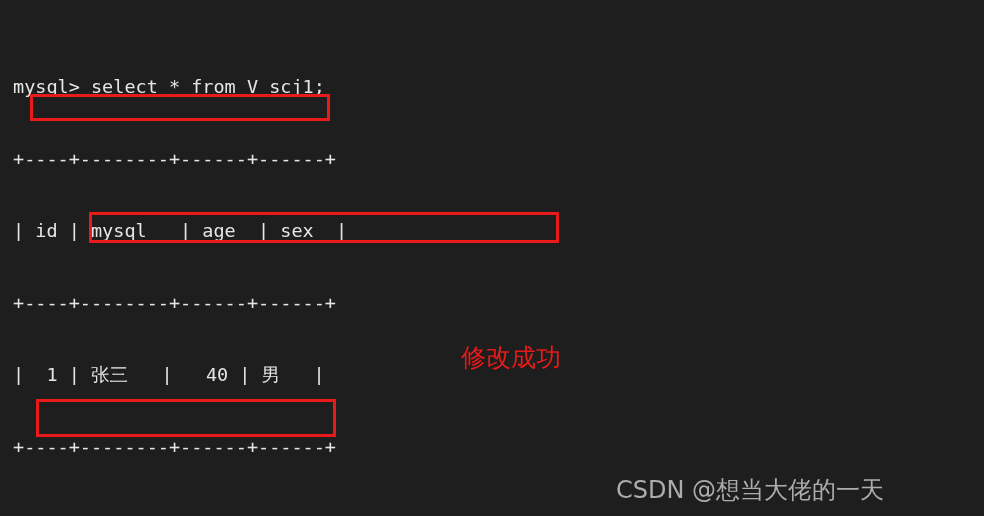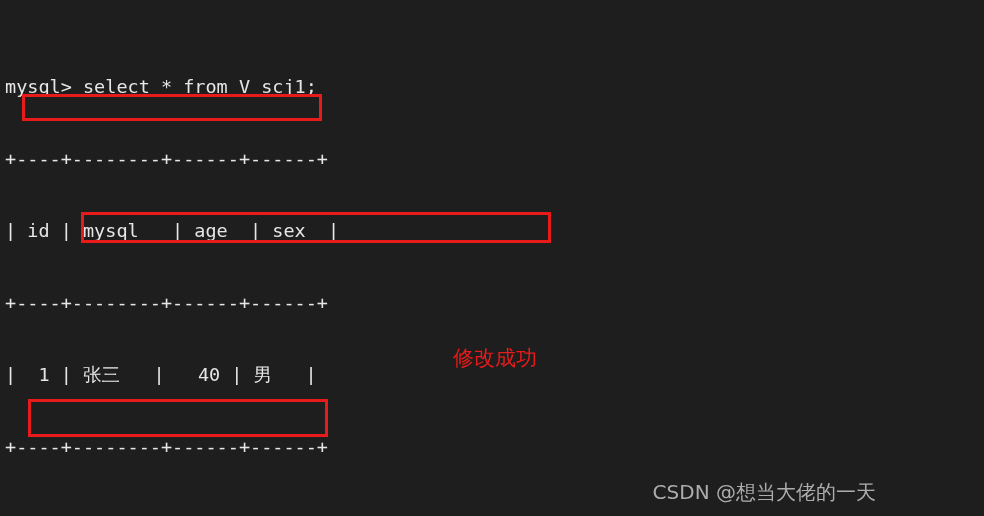--- a/index.html
+++ b/index.html
@@ -8,20 +8,21 @@
     padding: 0;
     background: #1e1e1e;
   }
   #screen {
     position: relative;
     width: 892px;
     height: 516px;
     background: #1e1e1e;
     overflow: hidden;
     font-family: "DejaVu Sans Mono", "Liberation Mono", monospace;
+    margin-left: 8px;
   }
   .term {
     position: absolute;
     top: 3px;
     left: 5px;
     width: 974px;
     font-size: 18.5px;
     line-height: 24px;
     letter-spacing: 0px;
     color: #e6e6e6;
@@ -43,33 +44,33 @@
   }
   #redbox-row1-before { left: 22px;  top: 94px;  width: 300px; height: 27px; }
   #redbox-update     { left: 81px;  top: 212px; width: 470px; height: 31px; }
   #redbox-row1-after { left: 28px;  top: 399px; width: 300px; height: 38px; }
 
   .annotation {
     position: absolute;
     left: 453px;
     top: 345px;
     color: #e81a1a;
-    font-size: 21px;
+    font-size: 25px;
     line-height: 26px;
     font-family: "DejaVu Sans", "Liberation Sans", sans-serif;
     font-weight: 500;
     white-space: pre;
   }
 
   .watermark {
     position: absolute;
     right: 16px;
     bottom: 10px;
     color: #b9b9b9;
-    font-size: 20px;
+    font-size: 24px;
     font-family: "DejaVu Sans", "Liberation Sans", sans-serif;
     white-space: pre;
     opacity: 0.92;
   }
 </style>
 </head>
 <body>
 
 <div id="screen">
 

